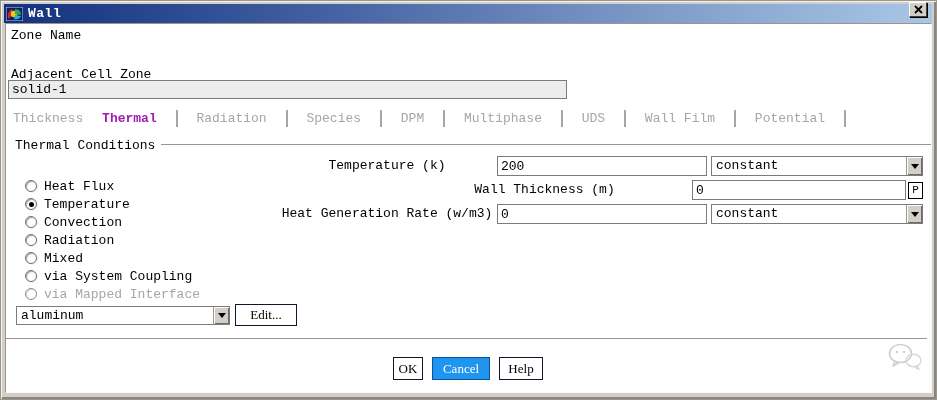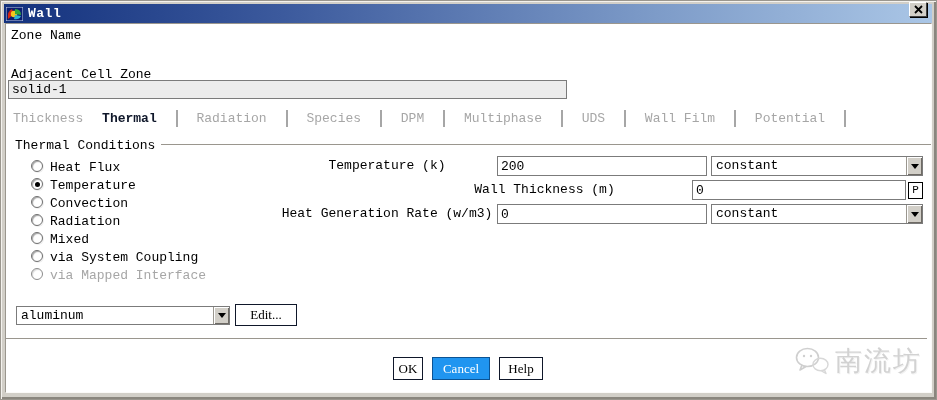--- a/index.html
+++ b/index.html
@@ -27,30 +27,30 @@
   .lbl { position:absolute; height:15px; line-height:15px; white-space:nowrap; }
 
   .txtfield { position:absolute; height:19px; border:1px solid #7b7b7b; background:#ececec;
               font-family:inherit; font-size:13px; padding:1px 3px; line-height:15px; color:#000; outline:none; }
   .txtfield.white { background:#ffffff; }
 
   
   .tabs { position:absolute; left:12px; top:108px; width:833px; height:18px;
           display:flex; align-items:center; justify-content:space-between; }
   .tab { color:#a6a6a6; cursor:default; white-space:nowrap; }
-  .tab.active { color:#0f172a; font-weight:bold; }
+  .tab.active { color:#a21caf; font-weight:bold; }
   .tab-sep { width:0; height:17px; border-left:2px solid #a6a6a6; }
 
   
   .group-title { position:absolute; left:14px; top:137px; background:#fff; padding-right:6px; z-index:2; }
   .group-line { position:absolute; left:150px; top:143px; width:780px; height:2px;
                 border-top:1px solid #9a968e; border-bottom:1px solid #fff; }
 
   
-  .radio-row { position:absolute; left:30px; height:16px; display:flex; align-items:flex-start; cursor:default; }
+  .radio-row { position:absolute; left:24px; height:16px; display:flex; align-items:center; cursor:default;margin-top:18px; }
   .radio-circle { width:12px; height:12px; border-radius:50%; background:#fff; margin-right:7px; flex:0 0 auto;
                   border:1px solid #707070; box-shadow:inset 1px 1px 1px rgba(0,0,0,0.35), 1px 1px 0 #f0f0f0;
                   display:flex; align-items:center; justify-content:center; }
   .radio-dot { width:5px; height:5px; border-radius:50%; background:#000; display:none; }
   .radio-row.selected .radio-dot { display:block; }
   .radio-row.disabled { color:#a6a6a6; }
   .radio-row.disabled .radio-circle { border-color:#8c8c8c; box-shadow:inset 1px 1px 1px rgba(0,0,0,0.15); }
 
   .rlabel { white-space:nowrap; }
 
@@ -200,16 +200,15 @@
 
   <div class="watermark">
     <svg width="34" height="28" viewBox="0 0 34 28">
       <ellipse cx="12.5" cy="10.5" rx="11" ry="9" fill="none" stroke="#cfcfcf" stroke-width="1.6"></ellipse>
       <path d="M7 18 L5 23 L11 19.5" fill="none" stroke="#cfcfcf" stroke-width="1.6" stroke-linejoin="round"></path>
       <circle cx="9" cy="9" r="1.2" fill="#cfcfcf"></circle>
       <circle cx="16" cy="9" r="1.2" fill="#cfcfcf"></circle>
       <ellipse cx="25.5" cy="17.5" rx="7.5" ry="6.2" fill="none" stroke="#d8d8d8" stroke-width="1.4"></ellipse>
       <path d="M29.5 23 L31 26.5 L26.5 23.8" fill="none" stroke="#d8d8d8" stroke-width="1.4" stroke-linejoin="round"></path>
     </svg>
-    <span class="wm-text">南流坊</span>
   </div>
 
 </div>
 
 </body></html>

